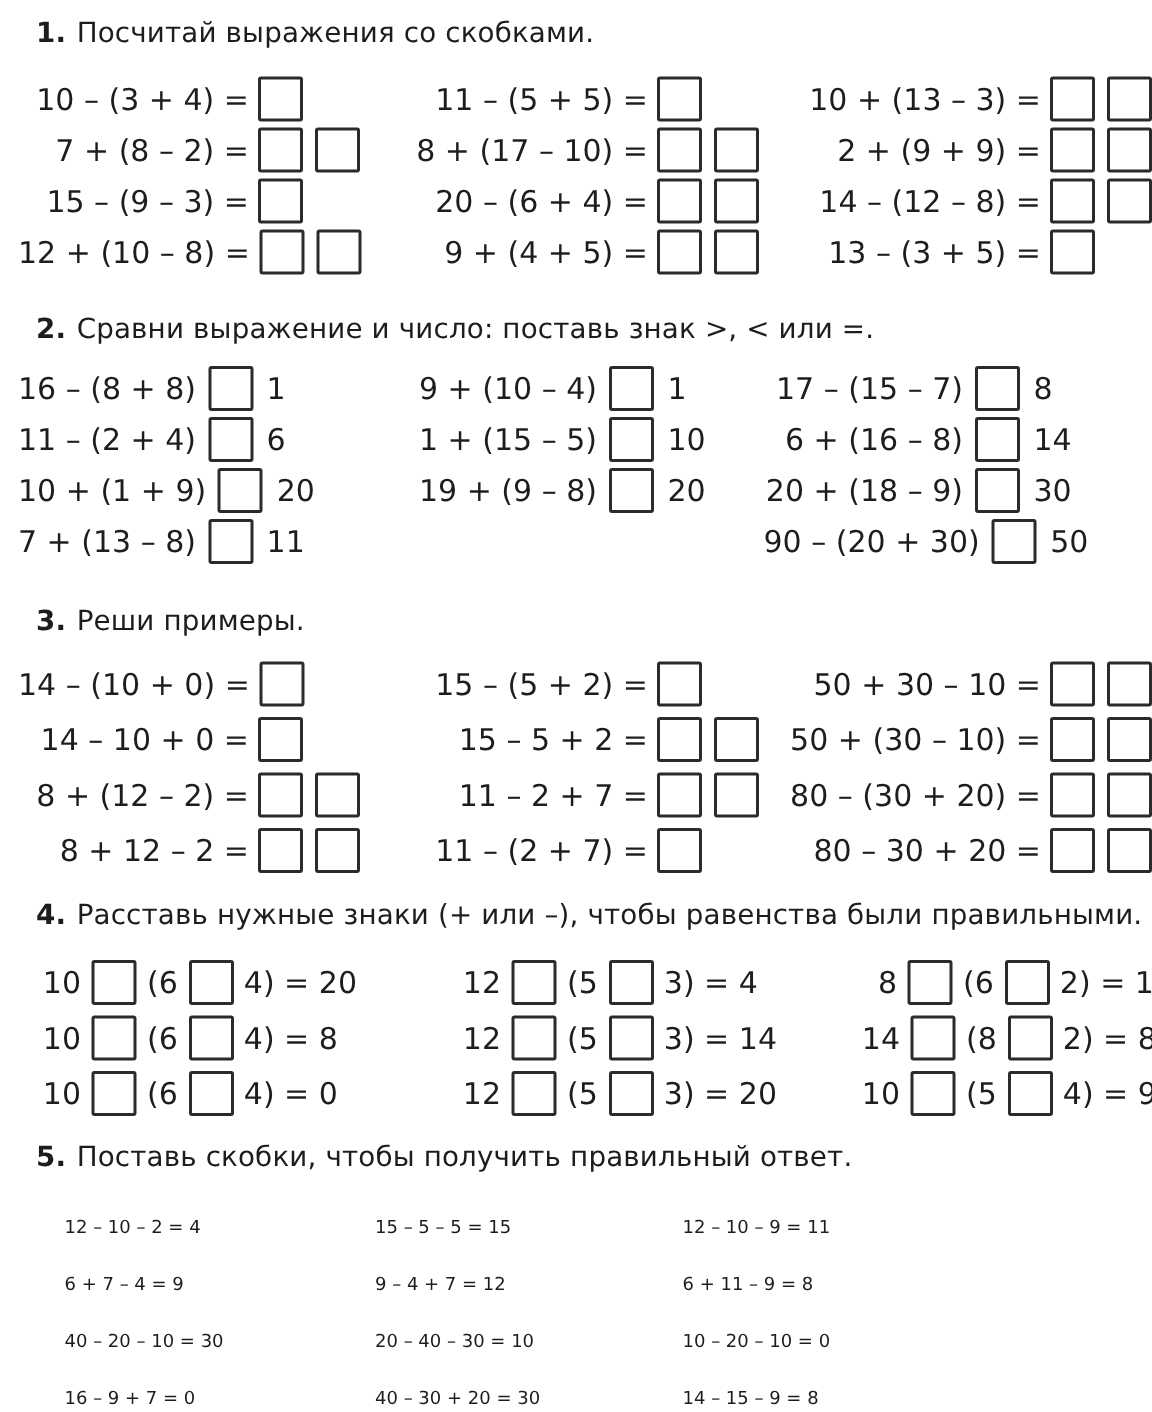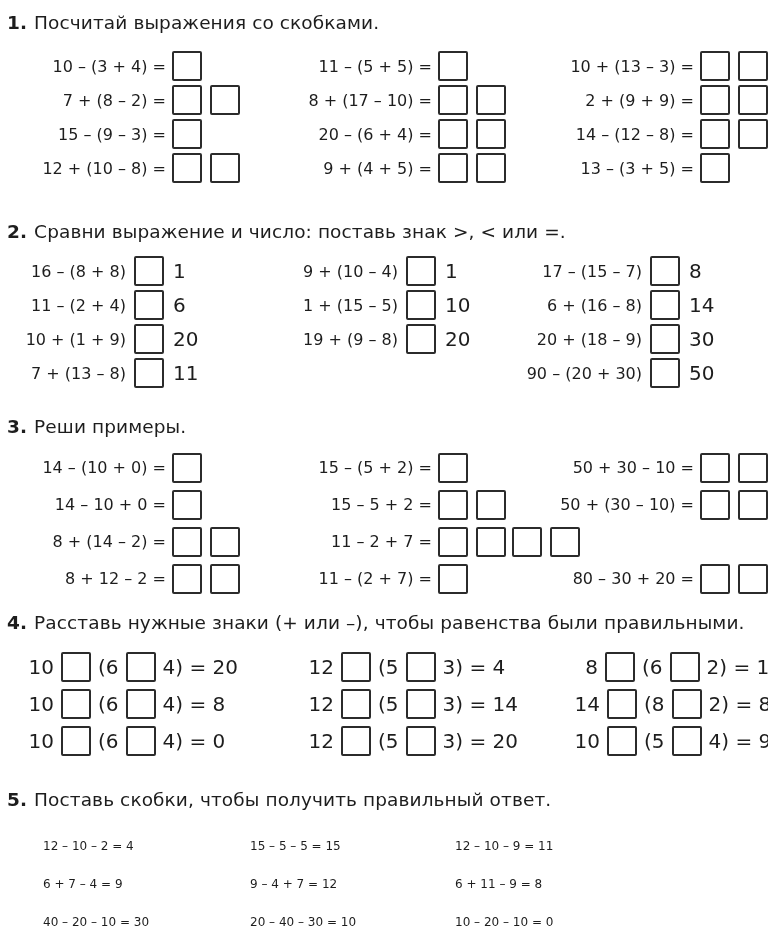--- a/index.html
+++ b/index.html
@@ -6,49 +6,49 @@
   body{
     width:768px;
     background:#ffffff;
     color:#1d1d1d;
     font-family:"DejaVu Sans","Liberation Sans",sans-serif;
   }
   .page{width:768px;padding:12px 0 14px 0;box-sizing:border-box;}
 
   .heading{
     margin:0;
-    padding-left:7px;
+    padding-left:24px;
     font-size:18.5px;
     font-weight:400;
     white-space:nowrap;
     letter-spacing:.1px;
   }
   .heading .num{font-weight:700;margin-right:7px;}
 
   #sec1 .heading{margin-top:0;}
-  #sec2 .heading{margin-top:36px;}
+  #sec2 .heading{margin-top:24px;}
   #sec3 .heading{margin-top:26px;}
   #sec4 .heading{margin-top:15px;}
-  #sec5 .heading{margin-top:30px;}
+  #sec5 .heading{margin-top:14px;}
 
   .grid{display:grid;}
   .grid-s1,.grid-s3{grid-template-columns:240px 266px 262px;}
   .grid-s1{margin-top:16px;}
   .grid-s2{grid-template-columns:225px 272px 244px;margin-top:12px;}
   .grid-s3{margin-top:12px;}
   .grid-s4{grid-template-columns:280px 266px 222px;padding-left:14px;margin-top:15px;}
   .grid-s5{grid-template-columns:207px 205px 1fr;padding-left:43px;margin-top:17px;}
 
   .col{display:flex;flex-direction:column;}
   .row{display:flex;align-items:center;}
   .grid-s1 .row,.grid-s2 .row{height:34px;}
   .grid-s3 .row,.grid-s4 .row{height:37px;}
   .grid-s5 .row{height:38px;}
 
-  .expr{flex:1;text-align:right;font-size:16px;white-space:nowrap;margin-left:12px;}
+  .expr{flex:1;text-align:right;font-size:20px;white-space:nowrap;margin-left:12px;}
   .boxes{width:68px;display:flex;gap:8px;margin-left:6px;flex:none;}
   .abox{
     width:30px;height:30px;flex:none;
     border:2px solid #2b2b2b;border-radius:2px;
     background:#ffffff;box-sizing:border-box;
     display:inline-block;
   }
   .cmp-box{margin-left:8px;}
   .cmp-num{width:52px;padding-left:9px;font-size:20px;white-space:nowrap;}
 
@@ -238,21 +238,21 @@
               <span class="abox"></span>
             </span>
           </div>
           <div class="row">
             <span class="expr">14 – 10 + 0 =</span>
             <span class="boxes">
               <span class="abox"></span>
             </span>
           </div>
           <div class="row">
-            <span class="expr">8 + (14 – 2) =</span>
+            <span class="expr">8 + (12 – 2) =</span>
             <span class="boxes">
               <span class="abox"></span>
               <span class="abox"></span>
             </span>
           </div>
           <div class="row">
             <span class="expr">8 + 12 – 2 =</span>
             <span class="boxes">
               <span class="abox"></span>
               <span class="abox"></span>
@@ -296,20 +296,21 @@
             </span>
           </div>
           <div class="row">
             <span class="expr">50 + (30 – 10) =</span>
             <span class="boxes">
               <span class="abox"></span>
               <span class="abox"></span>
             </span>
           </div>
           <div class="row">
+            <span class="expr">80 – (30 + 20) =</span>
             <span class="boxes">
               <span class="abox"></span>
               <span class="abox"></span>
             </span>
           </div>
           <div class="row">
             <span class="expr">80 – 30 + 20 =</span>
             <span class="boxes">
               <span class="abox"></span>
               <span class="abox"></span>

